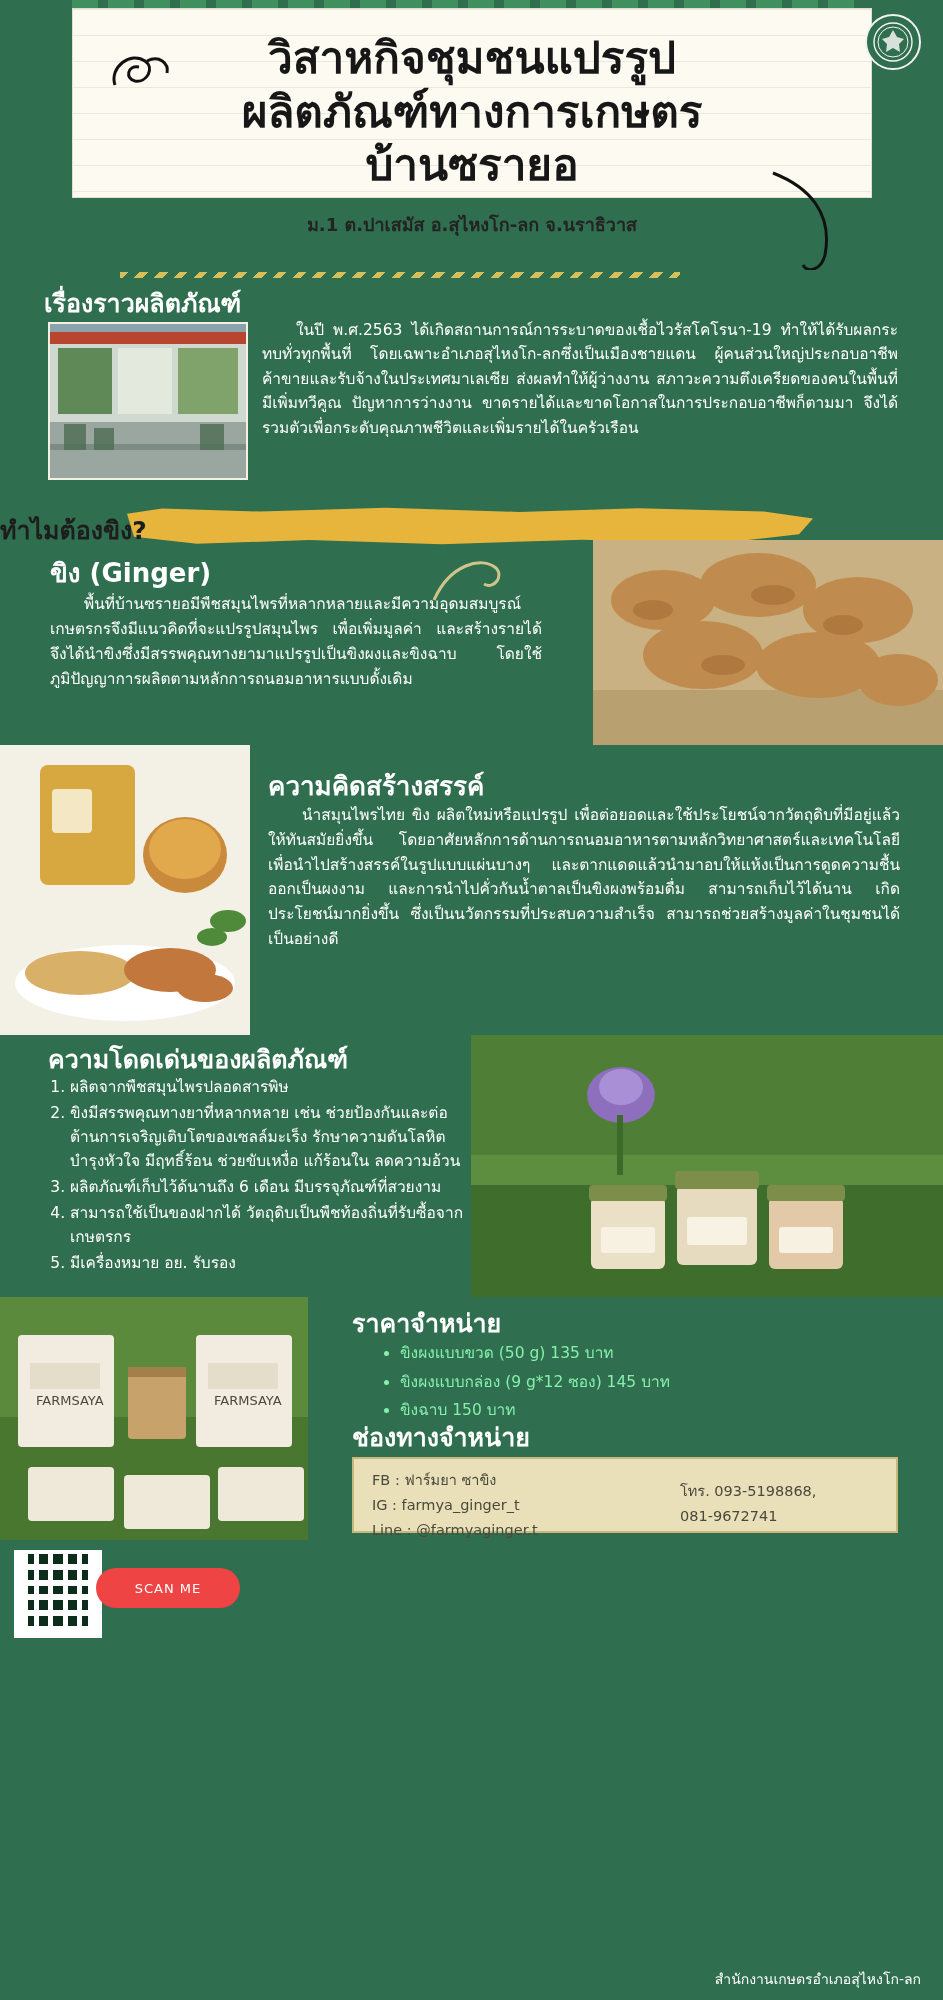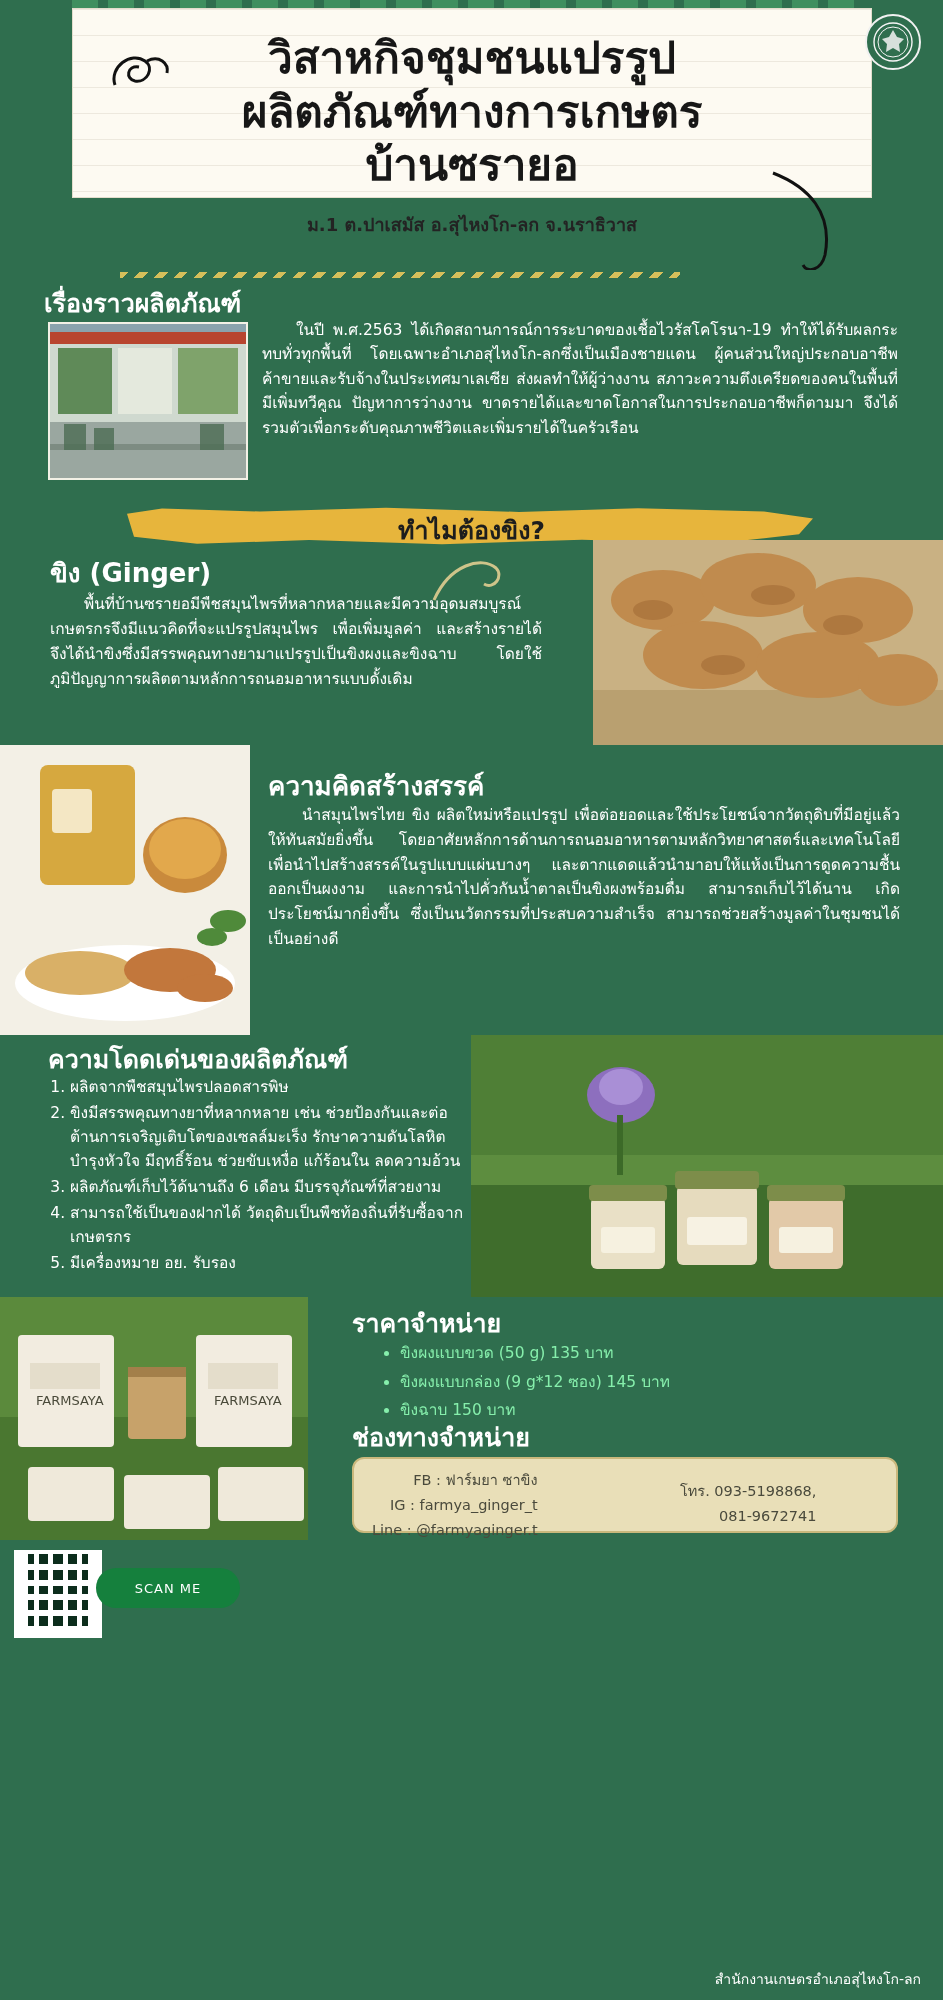--- a/index.html
+++ b/index.html
@@ -118,21 +118,21 @@
     position: absolute; top: 505px; left: 0; right: 0; height: 44px;
     background: #2f6e4e;
   }
   .banner-why .brush {
     position: absolute; left: 120px; top: 2px; width: 700px; height: 38px;
     background: #e7b53c;
     clip-path: polygon(1% 18%, 6% 4%, 20% 12%, 38% 2%, 57% 13%, 74% 3%, 92% 12%, 99% 30%, 97% 72%, 85% 96%, 66% 86%, 46% 98%, 27% 87%, 11% 97%, 2% 78%);
   }
   .banner-why .txt {
     position: absolute; left: 0; right: 0; top: 5px;
-    text-align: center; font-size: 25px; font-weight: bold; color: #1d1d1d;
+    text-align: left; font-size: 25px; font-weight: bold; color: #1d1d1d;
   }
 
   
   .sec-ginger {
     position: absolute; top: 540px; left: 0; right: 0; height: 205px;
   }
   .ginger-photo {
     position: absolute; top: 0; right: 0; width: 350px; height: 205px;
     background: linear-gradient(#cdb98c, #a9925f);
     overflow: hidden;
@@ -212,22 +212,21 @@
   .price-list ul { padding-left: 24px; }
   .channel-head {
     position: absolute; top: 120px; left: 352px;
     font-size: 25px; font-weight: bold; color: #ffffff;
   }
   .contact-card {
     position: absolute; top: 160px; left: 352px;
     width: 546px; height: 76px;
     background: #e9dfb8;
     border: 2px solid #c9b87c;
-    border-radius: 12px;
-    text-align: right;
+    border-radius: 0;
   }
   .contact-left {
     position: absolute; top: 9px; left: 18px;
     font-size: 14.5px; color: #4a4a3c; line-height: 1.72;
   }
   .contact-right {
     position: absolute; top: 20px; left: 326px;
     font-size: 14.5px; color: #4a4a3c; line-height: 1.72;
   }
 
@@ -244,21 +243,21 @@
     width: 100%; height: 100%;
     background-color: #0c2d1c;
     background-image:
       linear-gradient(90deg, #fff 12%, transparent 12% 20%, #fff 20% 26%, transparent 26% 38%, #fff 38% 44%, transparent 44% 56%, #fff 56% 62%, transparent 62% 74%, #fff 74% 80%, transparent 80% 88%, #fff 88%),
       linear-gradient(0deg, #fff 10%, transparent 10% 22%, #fff 22% 30%, transparent 30% 42%, #fff 42% 50%, transparent 50% 60%, #fff 60% 68%, transparent 68% 80%, #fff 80% 88%, transparent 88%);
     background-blend-mode: lighten;
   }
   .scan-btn {
     position: absolute; left: 96px; top: 28px;
     width: 144px; height: 40px;
-    background: #15803d;
+    background: #ef4444;
     border-radius: 20px;
     color: #ffffff; font-size: 13px;
     display: flex; align-items: center; justify-content: center;
     letter-spacing: 1px;
   }
   .footer-note {
     position: absolute; right: 22px; bottom: 10px;
     color: #ffffff; font-size: 14px;
   }
 </style>

